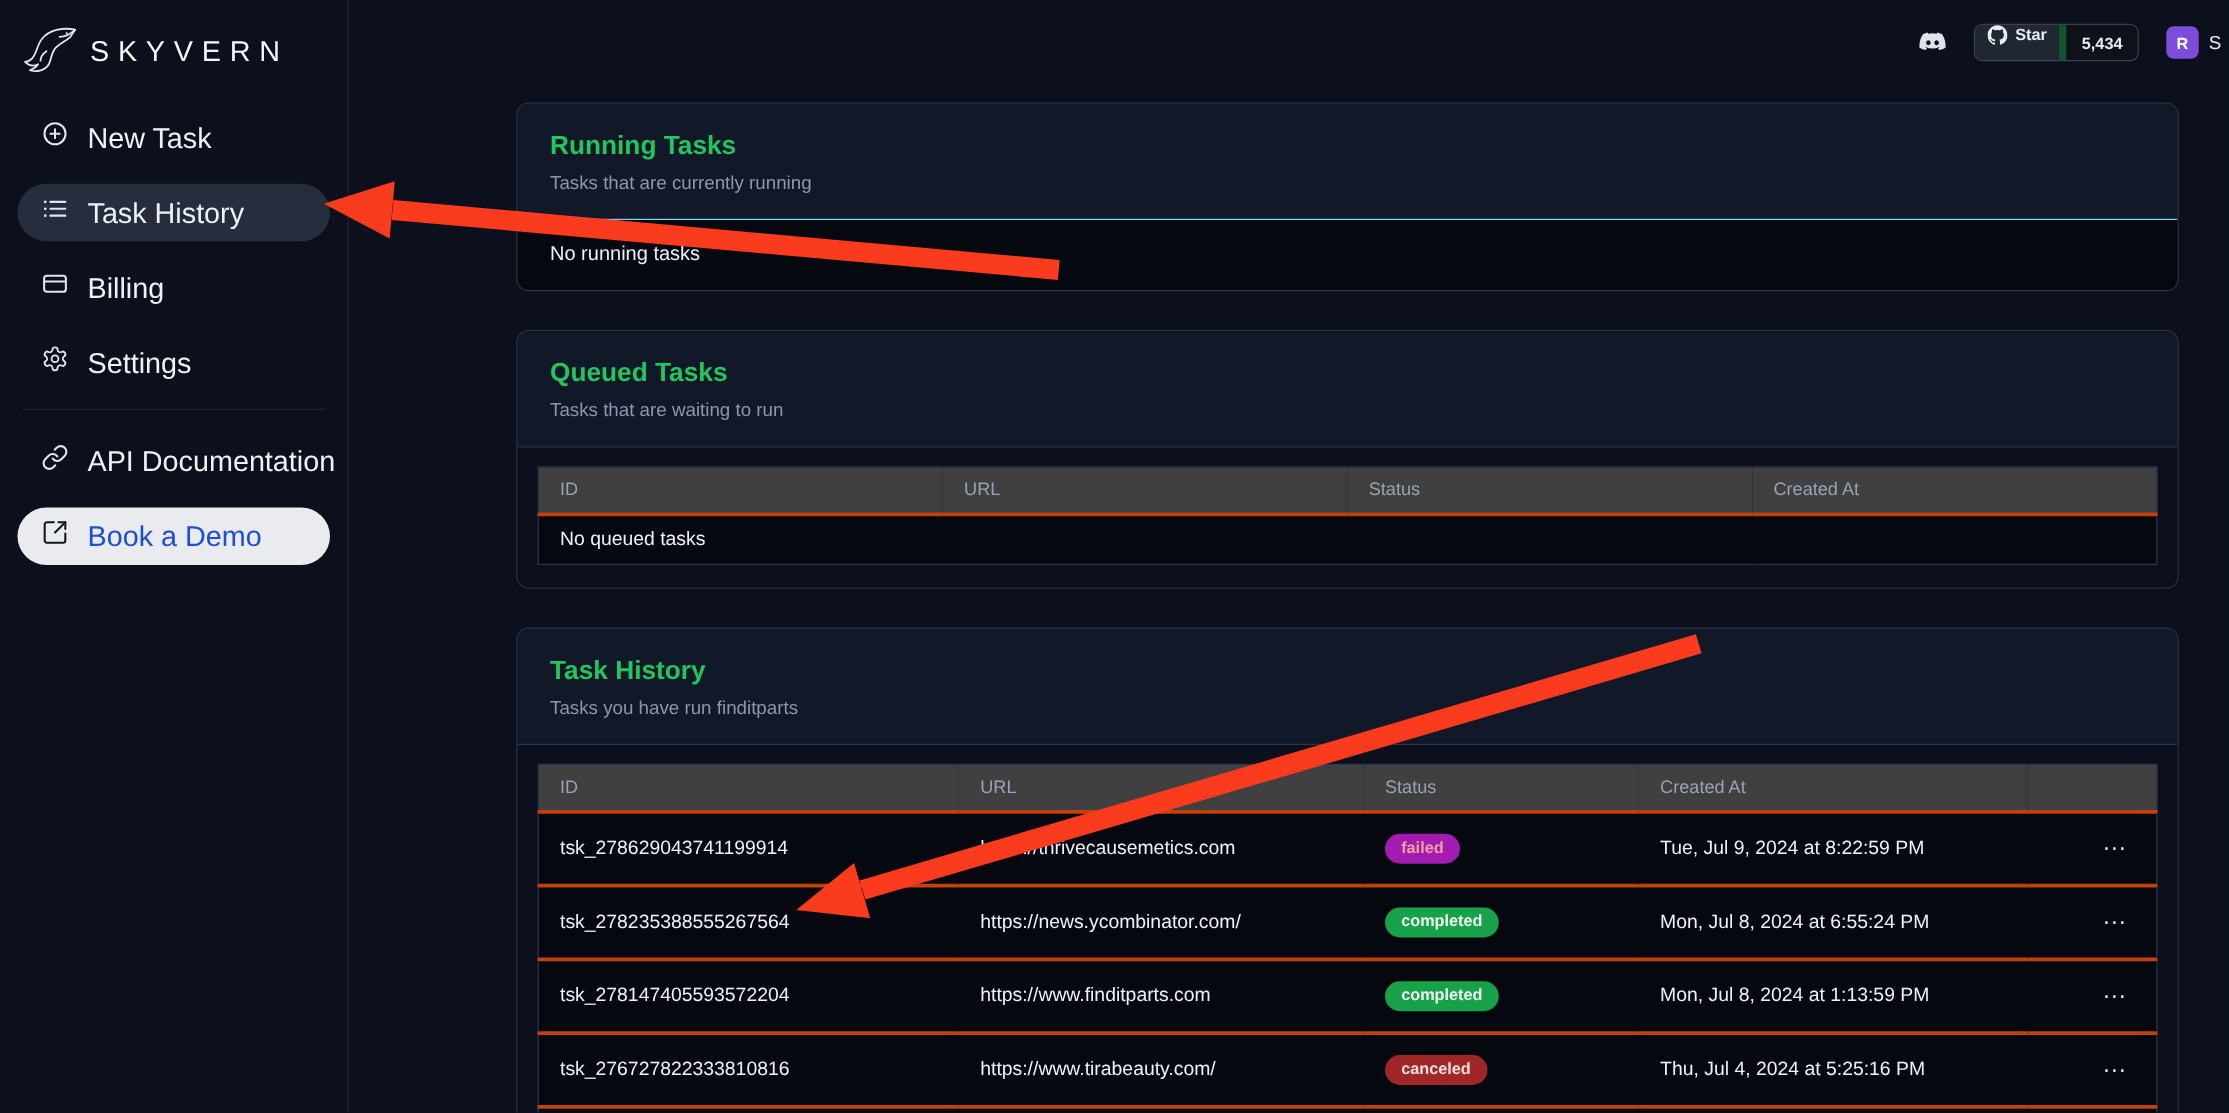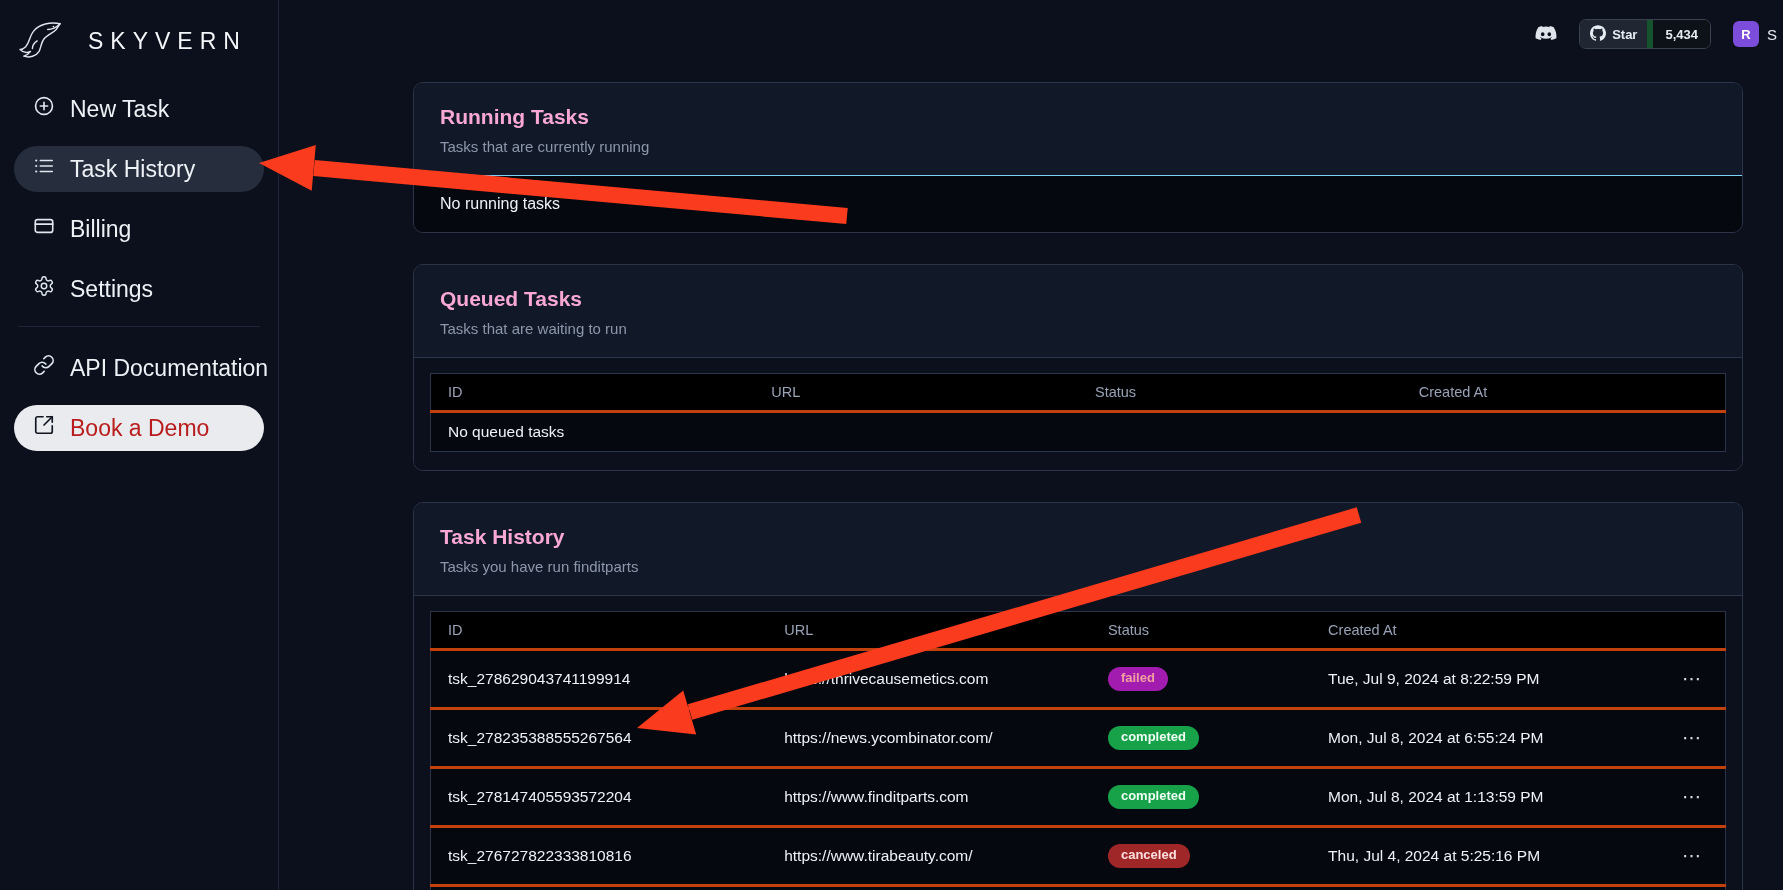--- a/index.html
+++ b/index.html
@@ -13,69 +13,69 @@
   }
 
   
   .sidebar {
     position:absolute; left:0; top:0; width:279px; height:890px;
     border-right:1px solid #1d2536;
     padding:16px 14px;
     background:#0b101c;
     z-index:2;
   }
-  .logo-row { display:flex; align-items:center; gap:24px; padding:2px 6px 22px 4px; cursor:pointer; }
+  .logo-row { display:flex; align-items:center; gap:8px; padding:2px 6px 22px 4px; cursor:pointer; }
   .logo-text { font-size:23px; letter-spacing:7px; color:#f3f5f9; font-weight:400; }
   .nav-item {
     display:flex; align-items:center; gap:15px;
     height:46px; padding:0 19px; margin-bottom:14px;
     border-radius:999px; font-size:23px; color:#eef1f6; cursor:pointer;
     white-space:nowrap;
   }
   .nav-item.active { background:#262e3e; }
   .nav-item svg { flex:0 0 auto; }
   .divider { height:1px; background:#1d2536; margin:12px 4px 18px; }
-  .nav-item.demo { background:#e9ebef; color:#b91c1c; }
+  .nav-item.demo { background:#e9ebef; color:#1d4ed8; }
 
   
   .topbar {
     position:absolute; left:280px; right:0; top:0; height:68px;
     display:flex; align-items:center; justify-content:flex-end;
     padding-right:6px; z-index:2;
   }
   .discord-btn { display:flex; align-items:center; margin-right:18px; cursor:pointer; background:none; border:none; }
   .gh-widget {
     display:inline-flex; align-items:stretch; height:30px; margin-right:22px;
     border:1px solid #3a4250; border-radius:7px; overflow:hidden; cursor:pointer;
     font-size:13px; font-weight:700; color:#e7ecf3;
   }
-  .gh-left { display:flex; align-items:center; gap:6px; padding:0 10px; background:#202733; }
+  .gh-left { display:flex; gap:6px; padding:0 10px; background:#202733; }
   .gh-right { display:flex; align-items:center; padding:0 12px; background:#0d1218; border-left:6px solid #14532d; }
   .avatar {
     width:26px; height:26px; border-radius:6px; background:#7c4ddb;
     display:grid; place-items:center; font-size:13px; font-weight:700; color:#fff;
     margin-right:8px; cursor:pointer;
   }
   .user-partial { font-size:15px; color:#e8ebf2; }
 
   
   .main {
     position:absolute; left:413px; top:82px; width:1330px;
     display:flex; flex-direction:column; gap:31px; z-index:1;
   }
   .card { border:1px solid #2b3448; border-radius:10px; background:#0b101c; overflow:hidden; }
   .card-head { background:#111828; padding:22px 26px 20px; }
-  .card-title { font-size:21px; font-weight:700; color:#f9a8d4; }
+  .card-title { font-size:21px; font-weight:700; color:#22c55e; }
   .card-sub { font-size:15px; color:#8d97ab; margin-top:9px; }
   .card-empty-body { border-top:1px solid #7dd3fc; background:#05080f; padding:19px 26px; font-size:16px; color:#eef1f6; }
   .card-content { border-top:1px solid #2b3448; background:#0b101c; padding:15px 16px 18px; }
 
   table.tasks-table { width:100%; border-collapse:collapse; border:1px solid #2b3448; }
   .tasks-table th {
-    background:#000000; color:#99a3b6; font-weight:500; font-size:14.5px;
+    background:#404040; color:#99a3b6; font-weight:500; font-size:14.5px;
     text-align:left; padding:10px 17px;
   }
   .tasks-table td {
     background:#05080f; border-top:3px solid #c2410c;
     font-size:15.5px; color:#eef1f6; padding:16px 17px;
   }
   .tasks-table td.empty-cell { padding:10px 17px; font-size:15.5px; }
   .tasks-table tr.data-row { cursor:pointer; }
 
   .status-badge {

